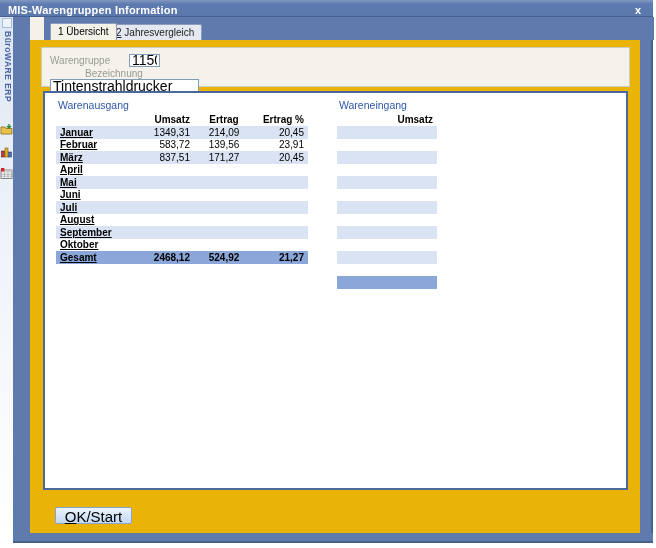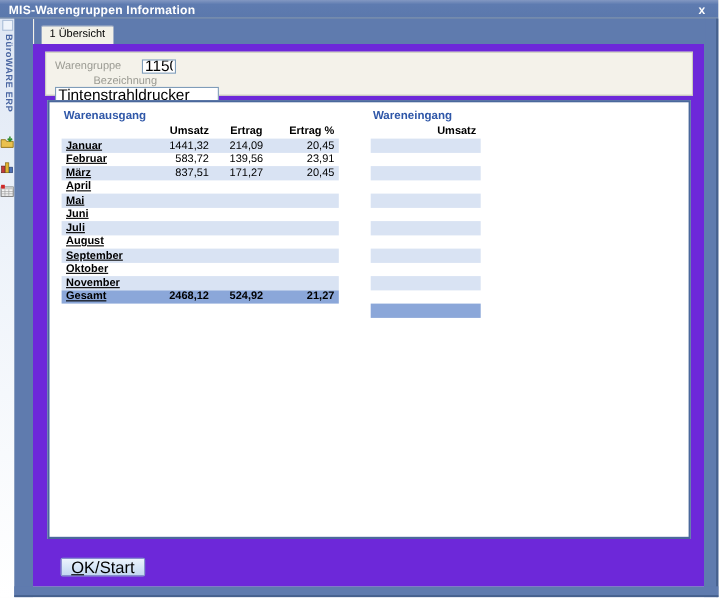--- a/index.html
+++ b/index.html
@@ -24,47 +24,47 @@
   .sb-box { position:absolute; left:2px; top:1px; width:10px; height:10px;
     background:#eef3fb; border:1px solid #a9bcd8; }
   .sb-brand { position:absolute; left:1px; top:14px; height:100px; width:12px;
     writing-mode:vertical-rl; font-size:8.5px; font-weight:bold; color:#4a66a2;
     letter-spacing:.5px; white-space:nowrap; }
   .sb-icons { position:absolute; left:0; top:106px; width:13px; display:flex;
     flex-direction:column; align-items:center; gap:9px; }
   .sb-icons svg { display:block; }
 
   
-  .tabstrip { position:absolute; left:31px; top:17px; width:610px; height:23px; background:#5f7bae; }
+  .tabstrip { position:absolute; left:44px; top:17px; width:610px; height:23px; background:#5f7bae; }
   .tab { position:absolute; bottom:0; height:16px; padding:2px 7px 0 7px; font-size:10px;
     border:1px solid #8b9cbd; border-bottom:none; border-radius:2px 2px 0 0;
     background:#e3e8f1; color:#000; cursor:default; white-space:nowrap; }
   .tab.active { left:6px; height:17px; background:#f3f1e8; z-index:2; }
   .tab.inactive { left:64px; background:#e3e8f1; color:#222; }
   .u { text-decoration:underline; }
 
   
-  .page { position:absolute; left:30px; top:40px; width:610px; height:493px; background:#6d28d9; }
+  .page { position:absolute; left:30px; top:40px; width:610px; height:493px; background:#eab308; }
 
   .groupbox { position:absolute; left:11px; top:7px; width:589px; height:40px;
     border:1px solid #cbccbd; background:#f4f2ea; }
   .fieldrow { position:absolute; left:8px; height:14px; display:flex; align-items:center; }
   .fieldrow.r1 { top:5px; } .fieldrow.r2 { top:20px;flex-direction:column; }
   .fieldrow label { width:79px; font-size:10px; color:#9a9a92; }
   .fieldrow input { height:13px; font-size:14px; font-family:"Liberation Sans",sans-serif;
     border:1px solid #7f9db9; background:#fff; padding:0 2px; color:#000; }
   .in1 { width:31px; } .in2 { width:149px; }
 
   .panel { position:absolute; left:13px; top:51px; width:585px; height:399px;
     background:#ffffff; border:2px solid #4a689c; }
 
   .table { position:absolute; top:6px; }
   .table.wa { left:11px; width:252px; }
   .table.we { left:292px; width:100px; }
-  .sect { height:14px; font-size:10.5px; font-weight:bold; color:#2f57a8; padding-left:2px; }
+  .sect { height:14px; font-size:10.5px; font-weight:normal; color:#2f57a8; padding-left:2px; }
   .hrow, .trow { display:flex; align-items:center; }
   .hrow { height:13px; font-weight:bold; font-size:10px; }
   .trow { height:12.5px; font-size:10px; }
   .trow.stripe { background:#d9e3f3; }
   .trow.total { background:#8ba7d9; font-weight:bold; }
   .c-month { width:59px; padding-left:4px; text-align:left; font-weight:bold;text-decoration:underline; }
   .c-umsatz { width:75px; text-align:right; }
   .c-ertrag { width:68px; text-align:center; }
   .c-pct { width:50px; text-align:right; padding-right:4px; }
   .c-we { width:100px; text-align:right; padding-right:4px; }
@@ -113,20 +113,23 @@
     </div>
   </div>
   <div class="sb-blue"></div>
   <div class="right-frame"></div>
   <div class="bottom-frame"></div>
 
   <div class="tabstrip">
     <div class="tab active">
       <span>1</span>&nbsp;<span>Übersicht</span>
     </div>
+    <div class="tab inactive">
+      <span class="u">2</span>&nbsp;<span>Jahresvergleich</span>
+    </div>
   </div>
 
   <div class="page">
 
     <div class="groupbox">
       <div class="fieldrow r1">
         <label>Warengruppe</label>
         <input class="in1" value="1150" style="">
       </div>
       <div class="fieldrow r2">
@@ -141,21 +144,21 @@
         <div class="sect">Warenausgang</div>
         <div class="hrow">
           <div class="c-month"></div>
           <div class="c-umsatz">Umsatz</div>
           <div class="c-ertrag">Ertrag</div>
           <div class="c-pct">Ertrag %</div>
         </div>
         <div id="wa-rows">
             <div class="trow stripe">
               <div class="c-month">Januar</div>
-              <div class="c-umsatz">1441,32</div>
+              <div class="c-umsatz">1349,31</div>
               <div class="c-ertrag">214,09</div>
               <div class="c-pct">20,45</div>
             </div>
             <div class="trow">
               <div class="c-month">Februar</div>
               <div class="c-umsatz">583,72</div>
               <div class="c-ertrag">139,56</div>
               <div class="c-pct">23,91</div>
             </div>
             <div class="trow stripe">
@@ -195,26 +198,20 @@
               <div class="c-pct"></div>
             </div>
             <div class="trow stripe">
               <div class="c-month">September</div>
               <div class="c-umsatz"></div>
               <div class="c-ertrag"></div>
               <div class="c-pct"></div>
             </div>
             <div class="trow">
               <div class="c-month">Oktober</div>
-              <div class="c-umsatz"></div>
-              <div class="c-ertrag"></div>
-              <div class="c-pct"></div>
-            </div>
-            <div class="trow stripe">
-              <div class="c-month">November</div>
               <div class="c-umsatz"></div>
               <div class="c-ertrag"></div>
               <div class="c-pct"></div>
             </div>
             <div class="trow total">
               <div class="c-month">Gesamt</div>
               <div class="c-umsatz">2468,12</div>
               <div class="c-ertrag">524,92</div>
               <div class="c-pct">21,27</div>
             </div>

